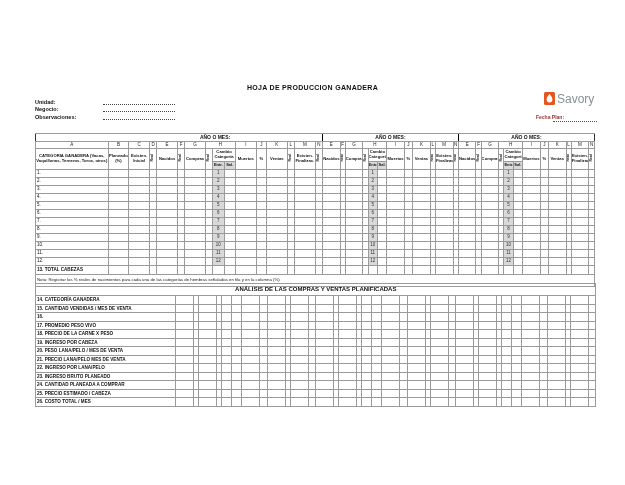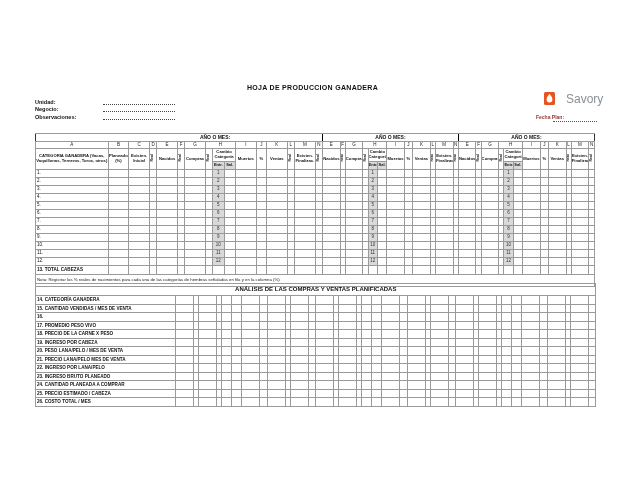--- a/index.html
+++ b/index.html
@@ -7,21 +7,21 @@
         font-family:"Liberation Sans",sans-serif;color:#111;overflow:hidden;}
 
   .title{position:absolute;top:84px;left:0;width:625px;text-align:center;
          font-size:7px;font-weight:bold;letter-spacing:.3px;}
 
   .fields{position:absolute;left:35px;top:97px;}
   .frow{display:flex;align-items:flex-end;height:7.5px;}
   .flabel{font-size:5.5px;font-weight:bold;width:68px;}
   .fline{width:72px;border-bottom:1px dotted #444;height:5px;}
 
-  .logo{position:absolute;left:544px;top:92px;display:flex;align-items:center;gap:11px;}
+  .logo{position:absolute;left:544px;top:92px;display:flex;align-items:center;gap:2px;}
   .brand{font-size:12px;color:#8B9094;line-height:1;}
 
   .fecha{position:absolute;left:536px;top:114px;font-size:5px;font-weight:bold;color:#963634;}
   .fline2{position:absolute;left:553px;top:117px;width:44px;border-bottom:1px dotted #555;height:4px;}
 
   table.sheet{position:absolute;left:35px;border-collapse:collapse;table-layout:fixed;
               width:560px;border:1px solid #333;}
   table.pt{top:133px;}
   table.at{top:283px;}
   .sheet td,.sheet th{border:1px solid #9a9a9a;padding:0;font-size:4.2px;line-height:1.1;

